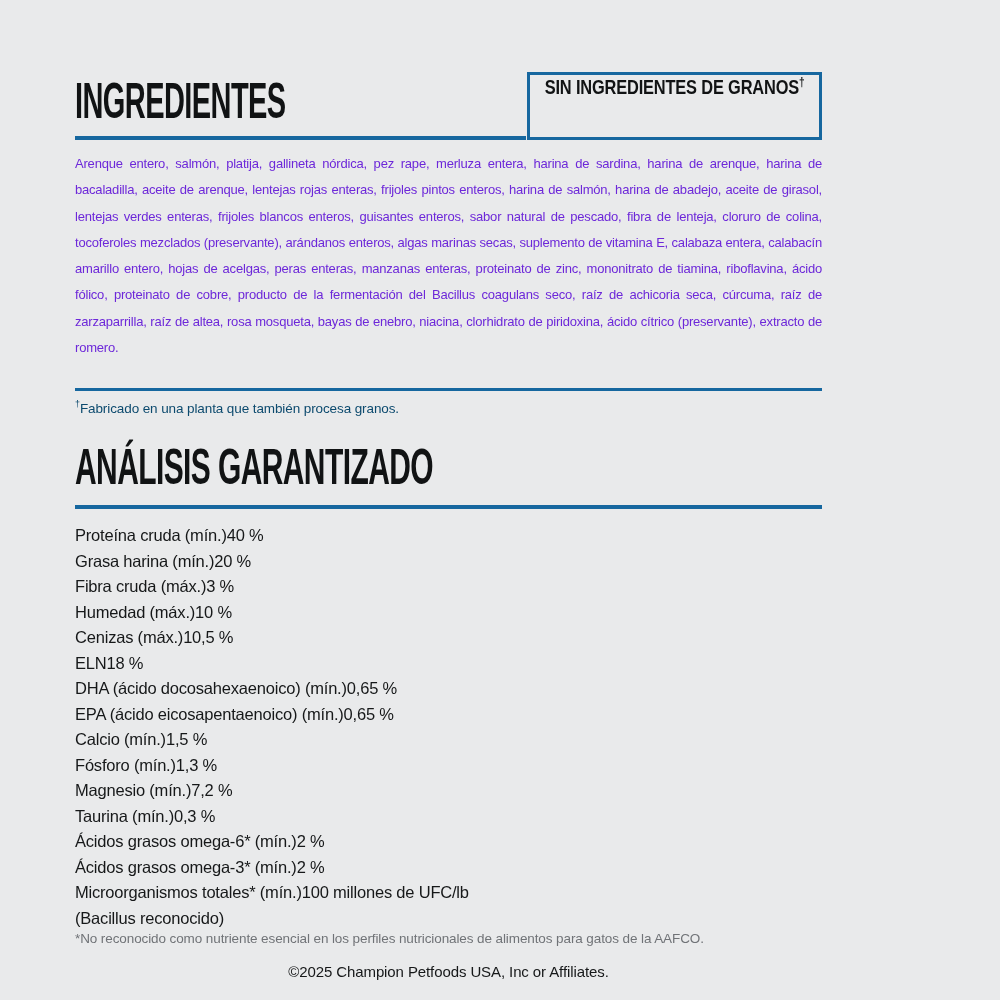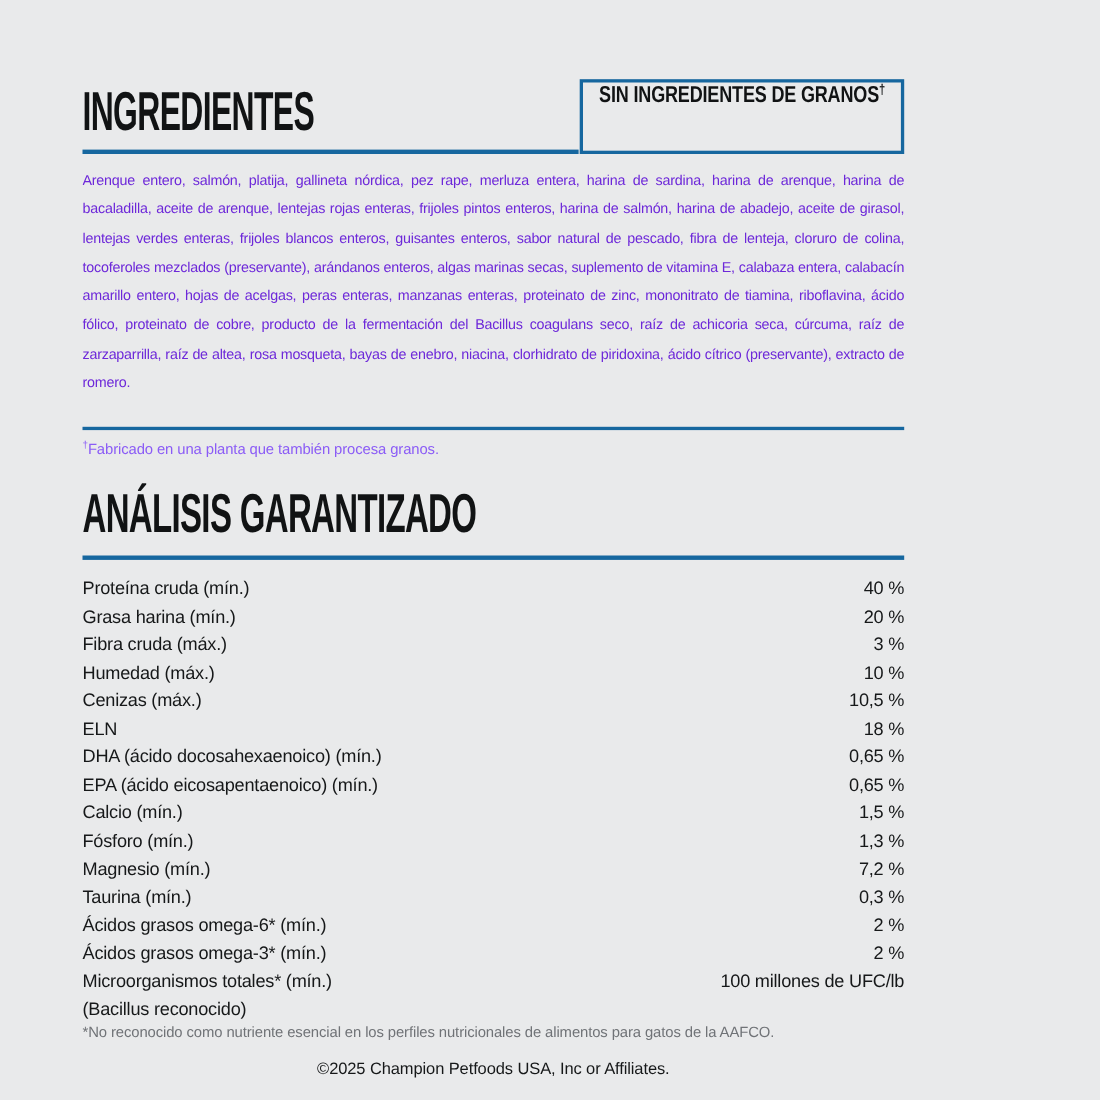--- a/index.html
+++ b/index.html
@@ -39,37 +39,37 @@
   .ingredients-body{
     position:absolute;left:75px;right:75px;top:151px;height:238px;overflow:hidden;
     font-size:13px;line-height:26.3px;letter-spacing:-0.2px;
     text-align:justify;color:#6d28d9;
   }
 
   .divider-thin{position:absolute;left:75px;right:75px;top:388px;height:3px;}
 
   .footnote{
     position:absolute;left:75px;right:75px;
-    font-size:13.5px;letter-spacing:-0.1px;color:#8b5cf6;
+    font-size:13.5px;letter-spacing:-0.1px;color:#0c4a6e;
   }
   .footnote-dagger{top:399px;}
   .footnote-dagger sup{font-size:9px;}
 
   
   .title-analysis{
     position:absolute;left:75px;top:441px;
     font-size:50px;line-height:52px;font-weight:700;letter-spacing:-1px;
     transform:scaleX(0.60);transform-origin:left top;white-space:nowrap;color:#111314;
   }
   .analysis-rule{position:absolute;left:75px;right:75px;top:505px;height:4px;}
 
   .analysis-table{position:absolute;left:75px;right:75px;top:523px;}
   .analysis-row{
-    display:flex;justify-content:space-between;align-items:baseline;
-    line-height:25.5px;font-size:16.5px;letter-spacing:-0.2px;color:#161819;gap:32px;
+    display:flex;align-items:baseline;
+    line-height:25.5px;font-size:16.5px;letter-spacing:-0.2px;color:#161819;
   }
   .analysis-row .row-label{text-align:left;}
   .analysis-row .row-value{text-align:right;white-space:nowrap;}
 
   .footnote-asterisk{top:931px;color:#707377;}
 
   .copyright{
     position:absolute;left:0;right:0;top:963px;
     text-align:center;font-size:15px;letter-spacing:-0.1px;color:#161819;
   }

